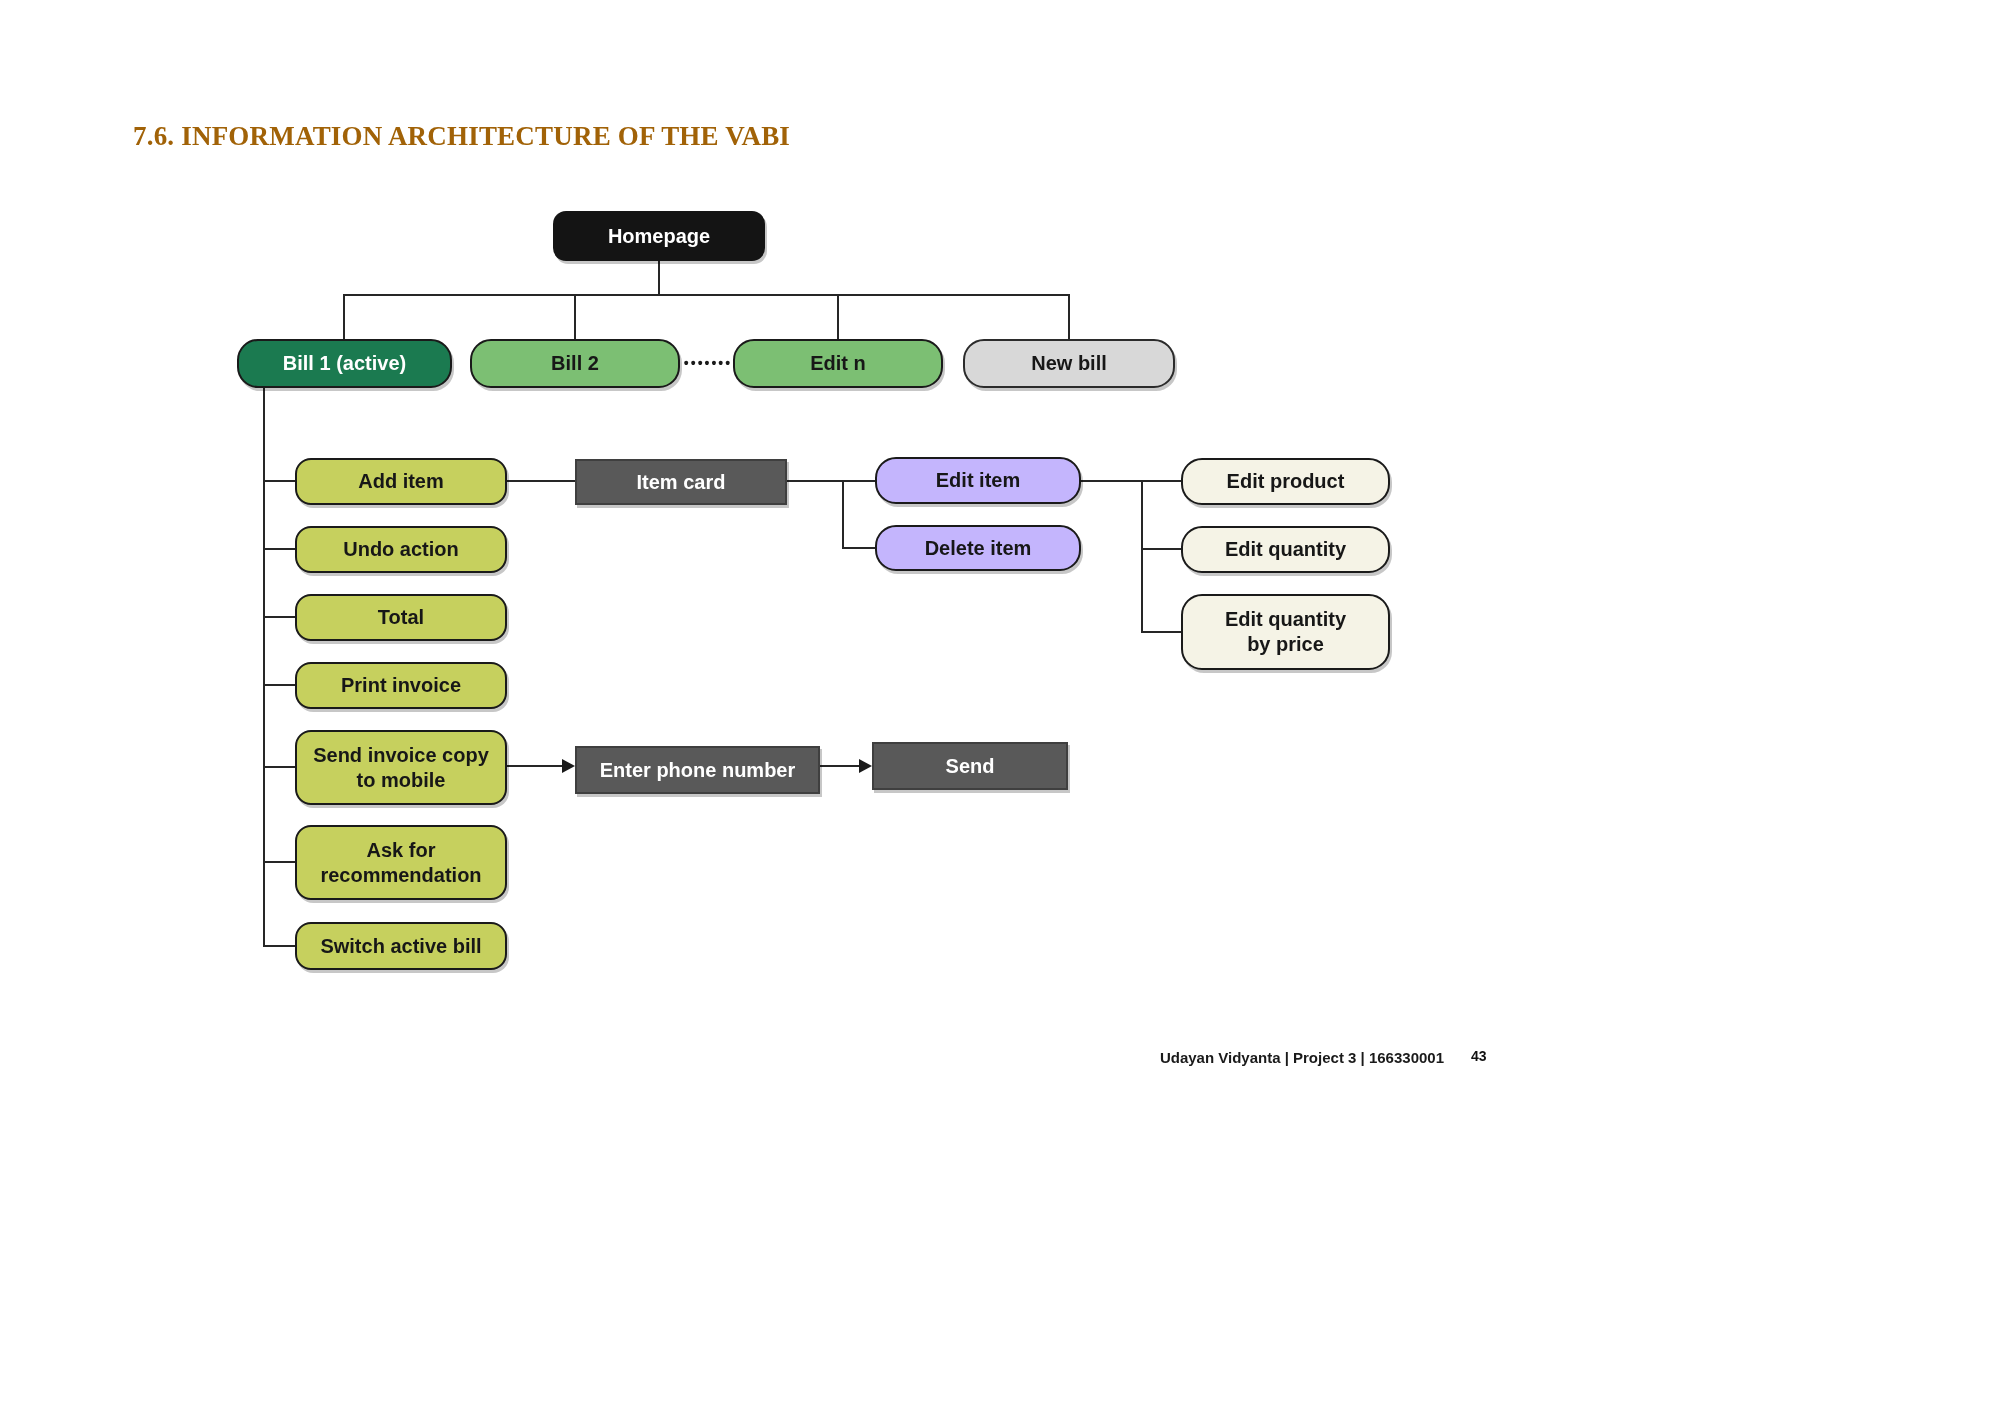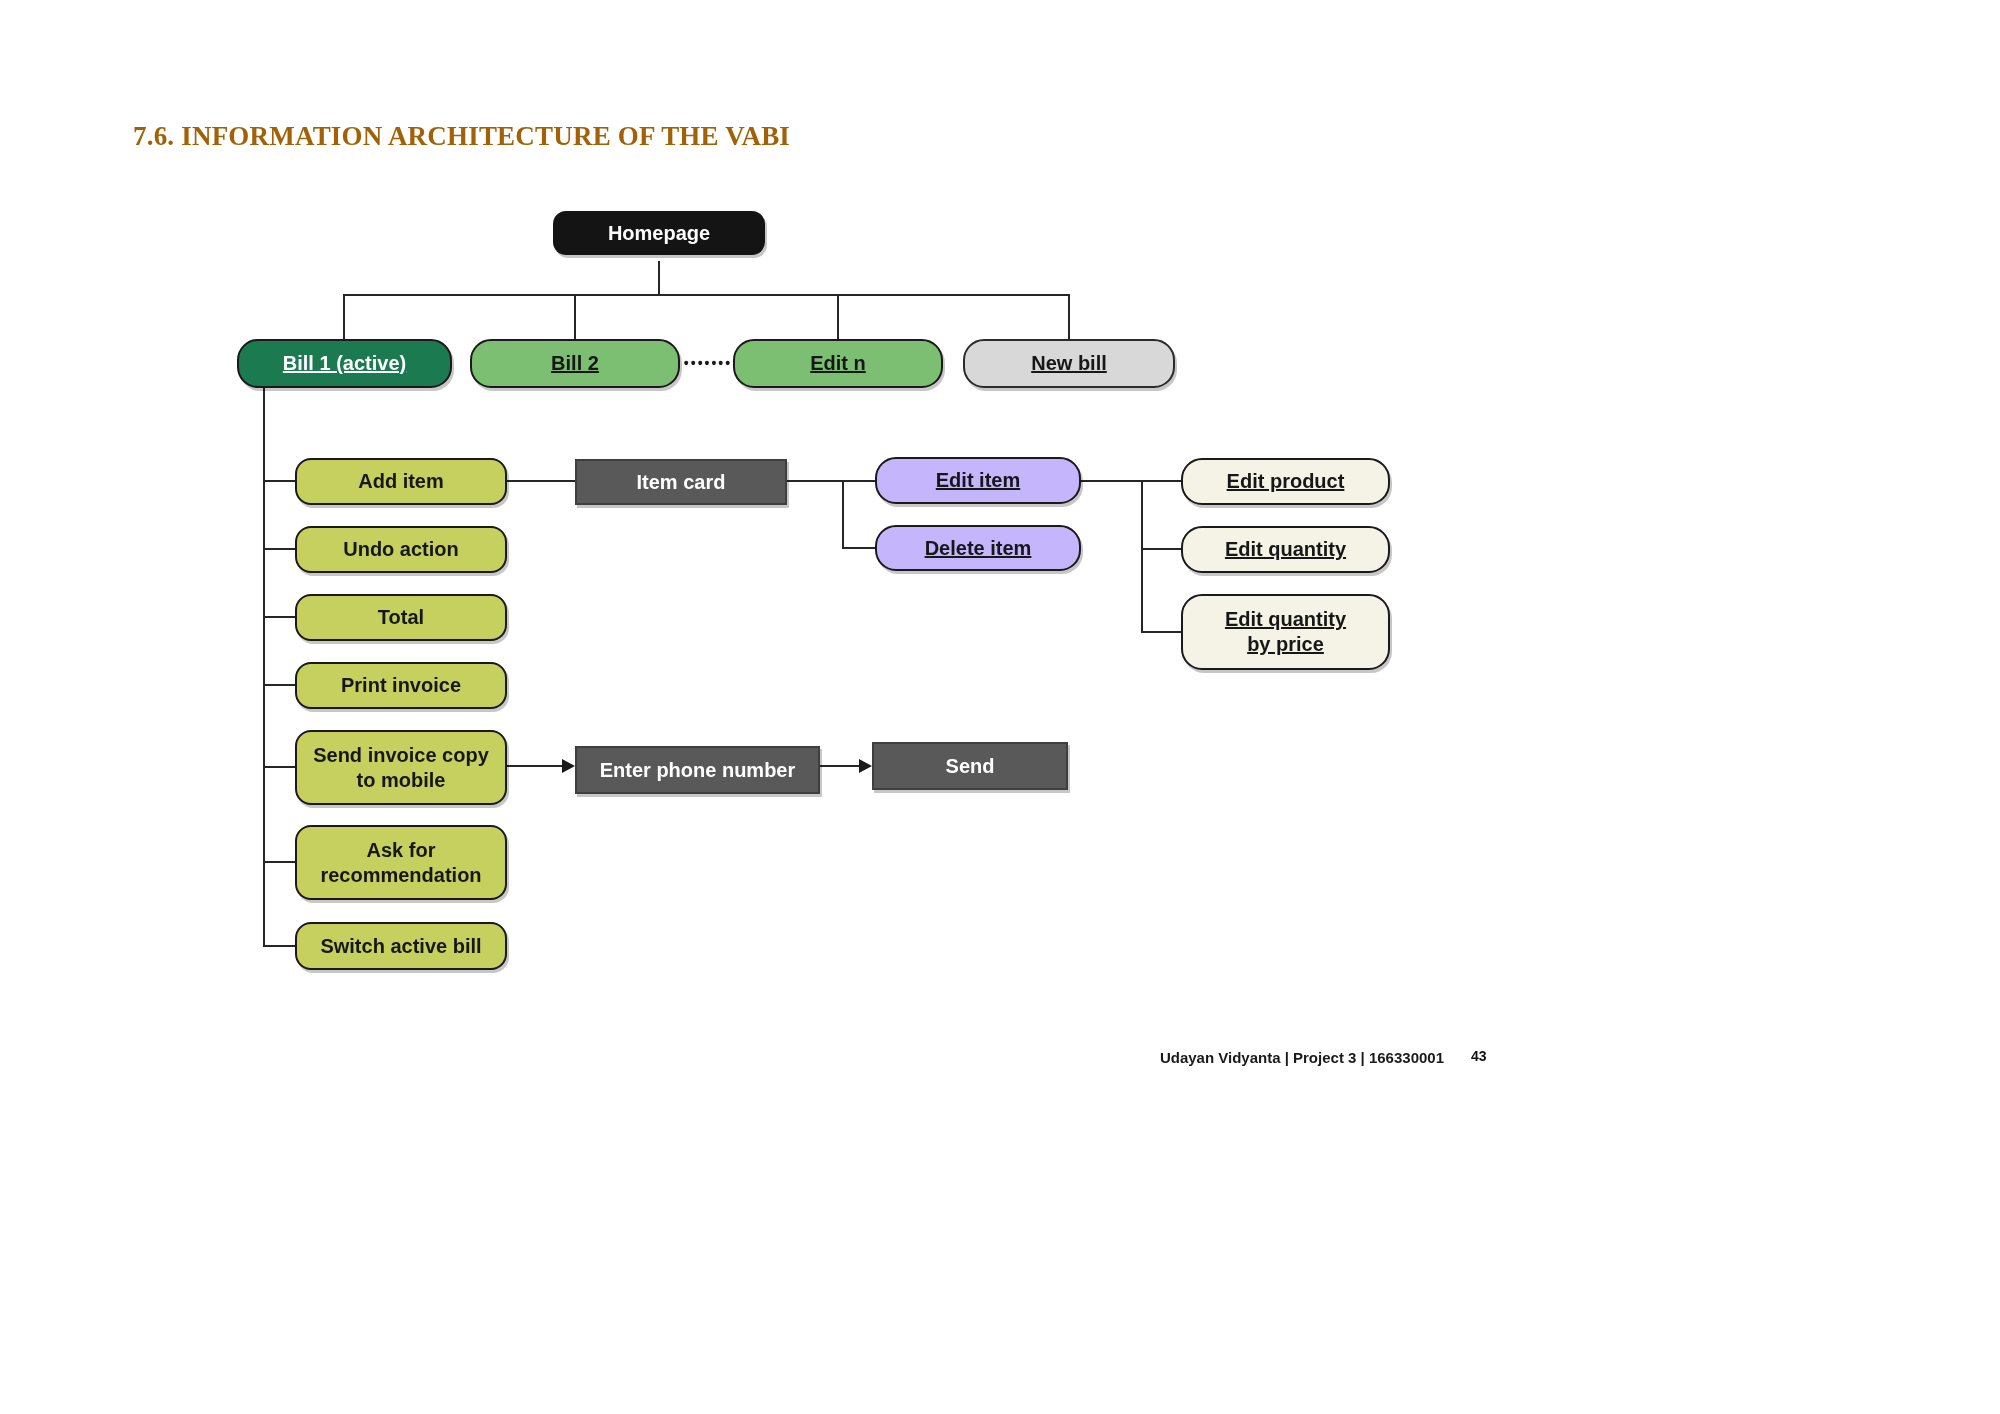--- a/index.html
+++ b/index.html
@@ -18,21 +18,21 @@
   }
   .box{
     position:absolute;
     display:flex;align-items:center;justify-content:center;
     text-align:center;
     font-weight:bold;font-size:20px;line-height:25px;
     color:#171717;
     box-sizing:border-box;
     box-shadow:2px 3px 0 rgba(0,0,0,0.22);
   }
-  .rounded{border-radius:21px;text-decoration:underline;}
+  .rounded{border-radius:21px;}
   .homepage{background:#141414;color:#ffffff;border-radius:13px;}
   .dark-green{background:#1b7a50;border:2px solid #1a1a1a;color:#ffffff;}
   .green{background:#7cbf73;border:2px solid #1a1a1a;}
   .gray{background:#d8d8d8;border:2px solid #2b2b2b;}
   .yellow{background:#c6d05e;border:2px solid #1a1a1a;border-radius:16px;}
   .darkgray{background:#595959;border:2px solid #3f3f3f;color:#ffffff;}
   .cream1{background:#c4b5fd;border:2px solid #1a1a1a;}
   .cream2{background:#f5f3e6;border:2px solid #1a1a1a;}
   .line{position:absolute;background:#262626;}
   .hline{height:2px;}
@@ -89,21 +89,21 @@
   <div class="line hline" style="left:1081px;top:480px;width:100px;"></div>
   <div class="line vline" style="left:1141px;top:480px;height:153px;"></div>
   <div class="line hline" style="left:1141px;top:548px;width:40px;"></div>
   <div class="line hline" style="left:1141px;top:631px;width:40px;"></div>
 
   <div class="line hline" style="left:507px;top:765px;width:56px;"></div>
   <div class="arrowhead" style="left:562px;top:759px;"></div>
   <div class="line hline" style="left:820px;top:765px;width:40px;"></div>
   <div class="arrowhead" style="left:859px;top:759px;"></div>
 
-  <div class="box homepage" style="left:553px;top:211px;width:212px;height:44px;">Homepage</div>
+  <div class="box homepage" style="left:553px;top:211px;width:212px;height:50px;">Homepage</div>
 
   <div class="box dark-green rounded" style="left:237px;top:339px;width:215px;height:49px;">Bill 1 (active)</div>
   <div class="box green rounded" style="left:470px;top:339px;width:210px;height:49px;">Bill 2</div>
   <div class="dots" style="left:682px;top:355px;width:52px;">•••••••</div>
   <div class="box green rounded" style="left:733px;top:339px;width:210px;height:49px;">Edit n</div>
   <div class="box gray rounded" style="left:963px;top:339px;width:212px;height:49px;">New bill</div>
 
   <div class="box yellow" style="left:295px;top:458px;width:212px;height:47px;">Add item</div>
   <div class="box yellow" style="left:295px;top:526px;width:212px;height:47px;">Undo action</div>
   <div class="box yellow" style="left:295px;top:594px;width:212px;height:47px;">Total</div>

